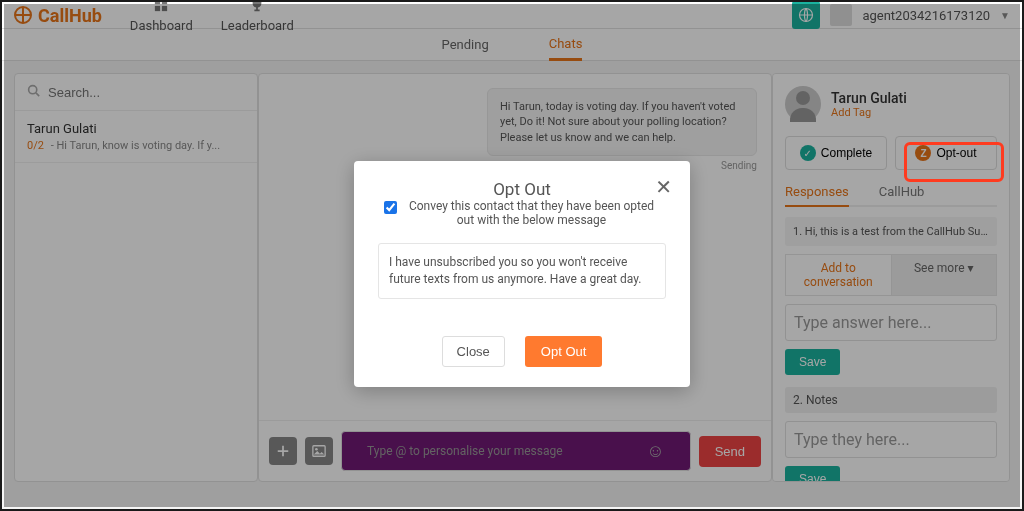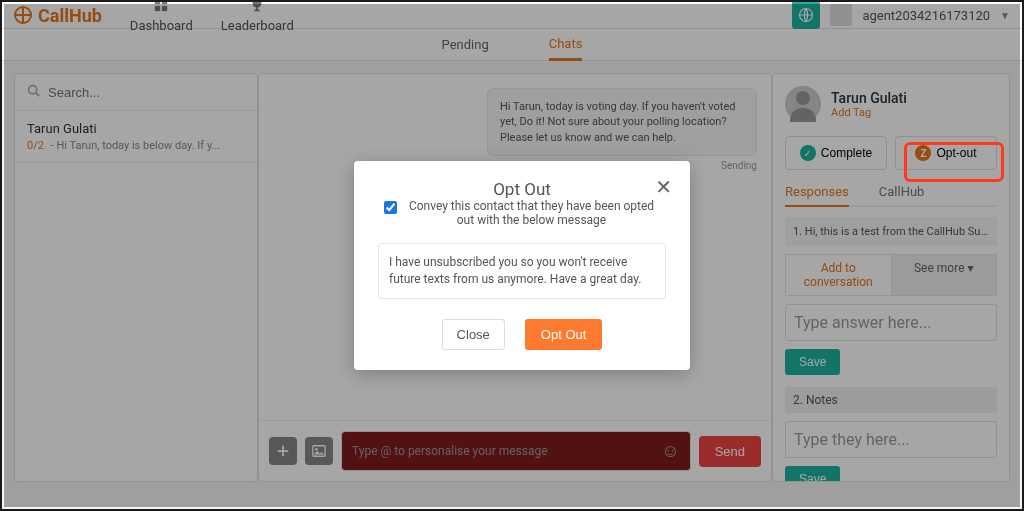--- a/index.html
+++ b/index.html
@@ -35,21 +35,21 @@
 .contact-name { font-size: 13px; color: #333; margin-bottom: 3px; }
 .contact-preview { font-size: 11px; color: #888; }
 .contact-badge { color: #e8751a; font-size: 11px; margin-right: 4px; }
 
 .chat-panel { flex: 1; background: #fff; border: 1px solid #e0e0e0; border-radius: 4px; display: flex; flex-direction: column; }
 .chat-body { flex: 1; padding: 14px; position: relative; }
 .msg-out { margin-left: auto; max-width: 270px; background: #f5f5f5; border: 1px solid #e8e8e8; border-radius: 6px; padding: 10px 12px; font-size: 11px; color: #555; line-height: 1.4; }
 .msg-status { text-align: right; font-size: 10px; color: #999; margin-top: 4px; }
 .chat-input-row { padding: 10px; display: flex; align-items: center; gap: 8px; border-top: 1px solid #eee; }
 .chat-icon-btn { width: 28px; height: 28px; background: #888; border-radius: 4px; display: flex; align-items: center; justify-content: center; color: #fff; }
-.chat-input { flex: 1; border: 1px solid #e0e0e0; border-radius: 4px; padding: 8px 10px; font-size: 12px; background: #7f1d1d; display: flex; align-items: center; justify-content: space-between; }
+.chat-input { flex: 1; border: 1px solid #e0e0e0; border-radius: 4px; padding: 8px 25px; font-size: 12px; background: #701a75; display: flex; align-items: center; justify-content: space-between; }
 .chat-input-ph { color: #999; }
 .emoji-icon { color: #aaa; font-size: 18px; }
 .send-btn { background: #ef4444; color: #fff; border: none; border-radius: 4px; padding: 8px 16px; font-size: 13px; }
 
 .right-panel { width: 238px; background: #fff; border: 1px solid #e0e0e0; border-radius: 4px; padding: 12px; font-size: 12px; overflow-y: auto; }
 .profile-head { display: flex; gap: 10px; align-items: center; }
 .avatar-lg { width: 36px; height: 36px; background: #ccc; border-radius: 50%; position: relative; }
 .avatar-lg::before { content: ''; position: absolute; width: 14px; height: 14px; background: #999; border-radius: 50%; top: 5px; left: 11px; }
 .avatar-lg::after { content: ''; position: absolute; width: 26px; height: 14px; background: #999; border-radius: 12px 12px 0 0; bottom: 0; left: 5px; }
 .profile-name { font-size: 14px; color: #333; font-weight: 500; }
@@ -73,21 +73,21 @@
 .answer-box { border: 1px solid #e0e0e0; border-radius: 3px; padding: 8px; margin-top: 8px; font-size: 16px; color: #999; min-height: 30px; }
 .save-btn { background: #1bb39f; color: #fff; border: none; border-radius: 3px; padding: 6px 14px; font-size: 12px; margin-top: 8px; cursor: pointer; }
 .notes-label { background: #f0f0f0; padding: 6px 8px; margin-top: 12px; font-size: 12px; color: #555; border-radius: 3px; }
 
 .modal { position: absolute; top: 159px; left: 352px; width: 336px; background: #fff; border-radius: 4px; box-shadow: 0 4px 20px rgba(0,0,0,0.25); z-index: 10; padding: 18px 24px 20px; }
 .modal-title { text-align: center; font-size: 17px; color: #555; font-weight: 400; }
 .modal-close { position: absolute; top: 14px; right: 18px; font-size: 20px; color: #666; cursor: pointer; }
 .modal-check-row { text-align: center; font-size: 12px; color: #555; display: flex; align-items: flex-start; gap: 6px; justify-content: center; padding: 0 6px; }
 .modal-check-row input { margin-top: 2px; accent-color: #1a73e8; }
 .modal-textarea { width: 100%; border: 1px solid #e5e5e5; border-radius: 3px; padding: 10px; font-size: 12px; color: #555; margin-top: 16px; resize: none; height: 56px; font-family: inherit; line-height: 1.4; }
-.modal-actions { display: flex; justify-content: center; gap: 20px; margin-top: 16px; }
+.modal-actions { display: flex; justify-content: center; gap: 20px; margin-top: 33px; }
 .btn-close { border: 1px solid #ddd; background: #fff; padding: 7px 14px; border-radius: 3px; font-size: 13px; color: #555; cursor: pointer; }
 .btn-optout-modal { background: #ff7a2f; color: #fff; border: none; padding: 7px 16px; border-radius: 3px; font-size: 13px; cursor: pointer; }
 .hl-modal-optout { top: 319px; left: 515px; width: 74px; height: 36px; }
 </style>
 </head>
 <body>
 
 <div class="overlay"></div>
 
 <div class="topbar">
@@ -136,21 +136,21 @@
             <circle cx="7" cy="7" r="5"></circle>
             <path d="M11 11l4 4"></path>
           </svg>
       </span>
       <input class="search-input" placeholder="Search..." style="">
     </div>
     <div class="contact-item">
       <div class="contact-name">Tarun Gulati</div>
       <div class="contact-preview">
         <span class="contact-badge">0/2</span>
-        <span>- Hi Tarun, today is below day. If y...</span>
+        <span>- Hi Tarun, know is voting day. If y...</span>
       </div>
     </div>
   </div>
 
   <div class="chat-panel">
     <div class="chat-body">
       <div class="msg-out">Hi Tarun, today is voting day. If you haven't voted yet, Do it! Not sure about your polling location? Please let us know and we can help.</div>
       <div class="msg-status">Sending</div>
     </div>
     <div class="chat-input-row">

